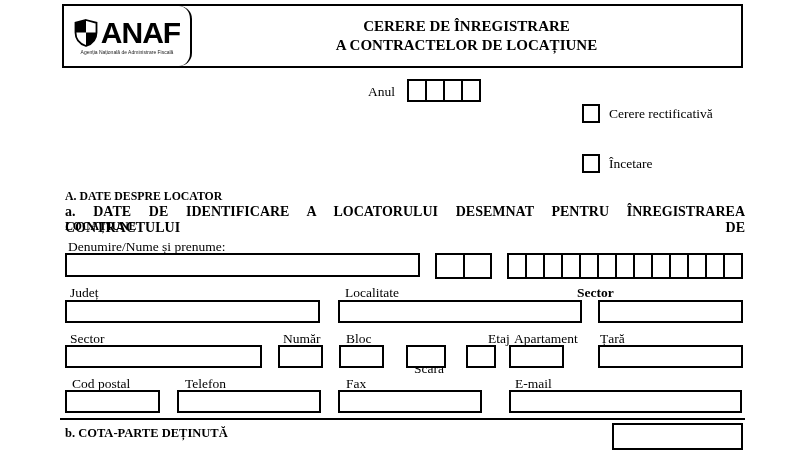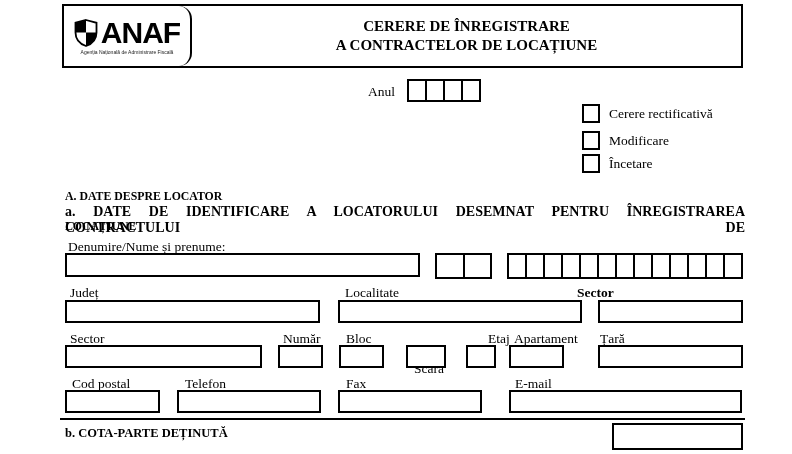--- a/index.html
+++ b/index.html
@@ -116,24 +116,20 @@
       <span class="cell"></span>
       <span class="cell"></span>
       <span class="cell"></span>
       <span class="cell"></span>
     </div>
 
   <div class="abs check-item p-cb1">
     <span class="checkbox"></span>
     <span class="cb-label">Cerere rectificativă</span>
   </div>
-  <div class="abs check-item p-cb2">
-    <span class="checkbox"></span>
-    <span class="cb-label">Modificare</span>
-  </div>
   <div class="abs check-item p-cb3">
     <span class="checkbox"></span>
     <span class="cb-label">Încetare</span>
   </div>
 
   <div class="abs heading p-headA">A. DATE DESPRE LOCATOR</div>
   <div class="abs justify-line p-headA1">a. DATE DE IDENTIFICARE A LOCATORULUI DESEMNAT PENTRU ÎNREGISTRAREA CONTRACTULUI DE</div>
   <div class="abs p-headA2">LOCAȚIUNE</div>
 
   <span class="abs lbl p-denumire-label">Denumire/Nume și prenume:</span>

